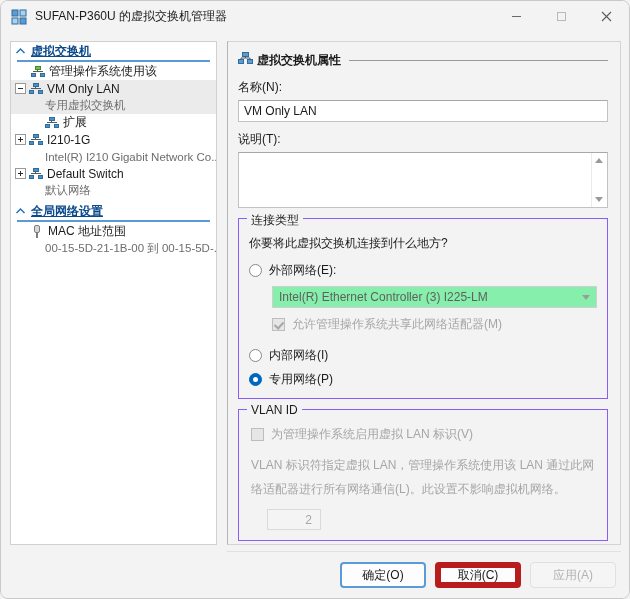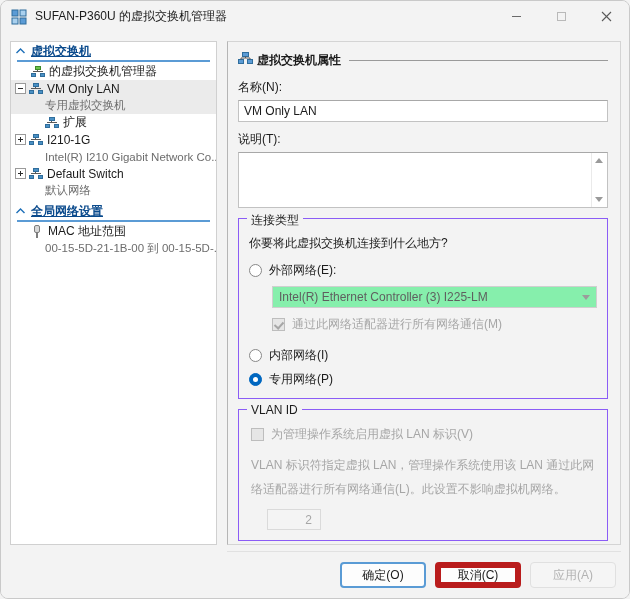--- a/index.html
+++ b/index.html
@@ -507,21 +507,21 @@
 
       <div class="tree-row">
         <span class="indent-1"></span>
         <span class="sw-icon green">
           <i class="top"></i>
             <i class="stem"></i>
             <i class="bar"></i>
             <i class="bl"></i>
             <i class="br"></i>
         </span>
-        <span>的虚拟交换机管理器</span>
+        <span>管理操作系统使用该</span>
       </div>
 
       <div class="tree-row selected">
         <span class="expander"></span>
         <span class="sw-icon">
           <i class="top"></i>
             <i class="stem"></i>
             <i class="bar"></i>
             <i class="bl"></i>
             <i class="br"></i>
@@ -637,21 +637,21 @@
             <span class="radio-label">外部网络(E):</span>
           </div>
 
           <div class="combo">
             <span class="ctext">Intel(R) Ethernet Controller (3) I225-LM</span>
             <span class="caret"></span>
           </div>
 
           <div class="check-row">
             <span class="cbox checked"></span>
-            <span class="check-label">通过此网络适配器进行所有网络通信(M)</span>
+            <span class="check-label">允许管理操作系统共享此网络适配器(M)</span>
           </div>
 
           <div style="height:12px;"></div>
 
           <div class="radio-row">
             <span class="radio"></span>
             <span class="radio-label">内部网络(I)</span>
           </div>
 
           <div class="radio-row" style="margin-bottom:0;">

